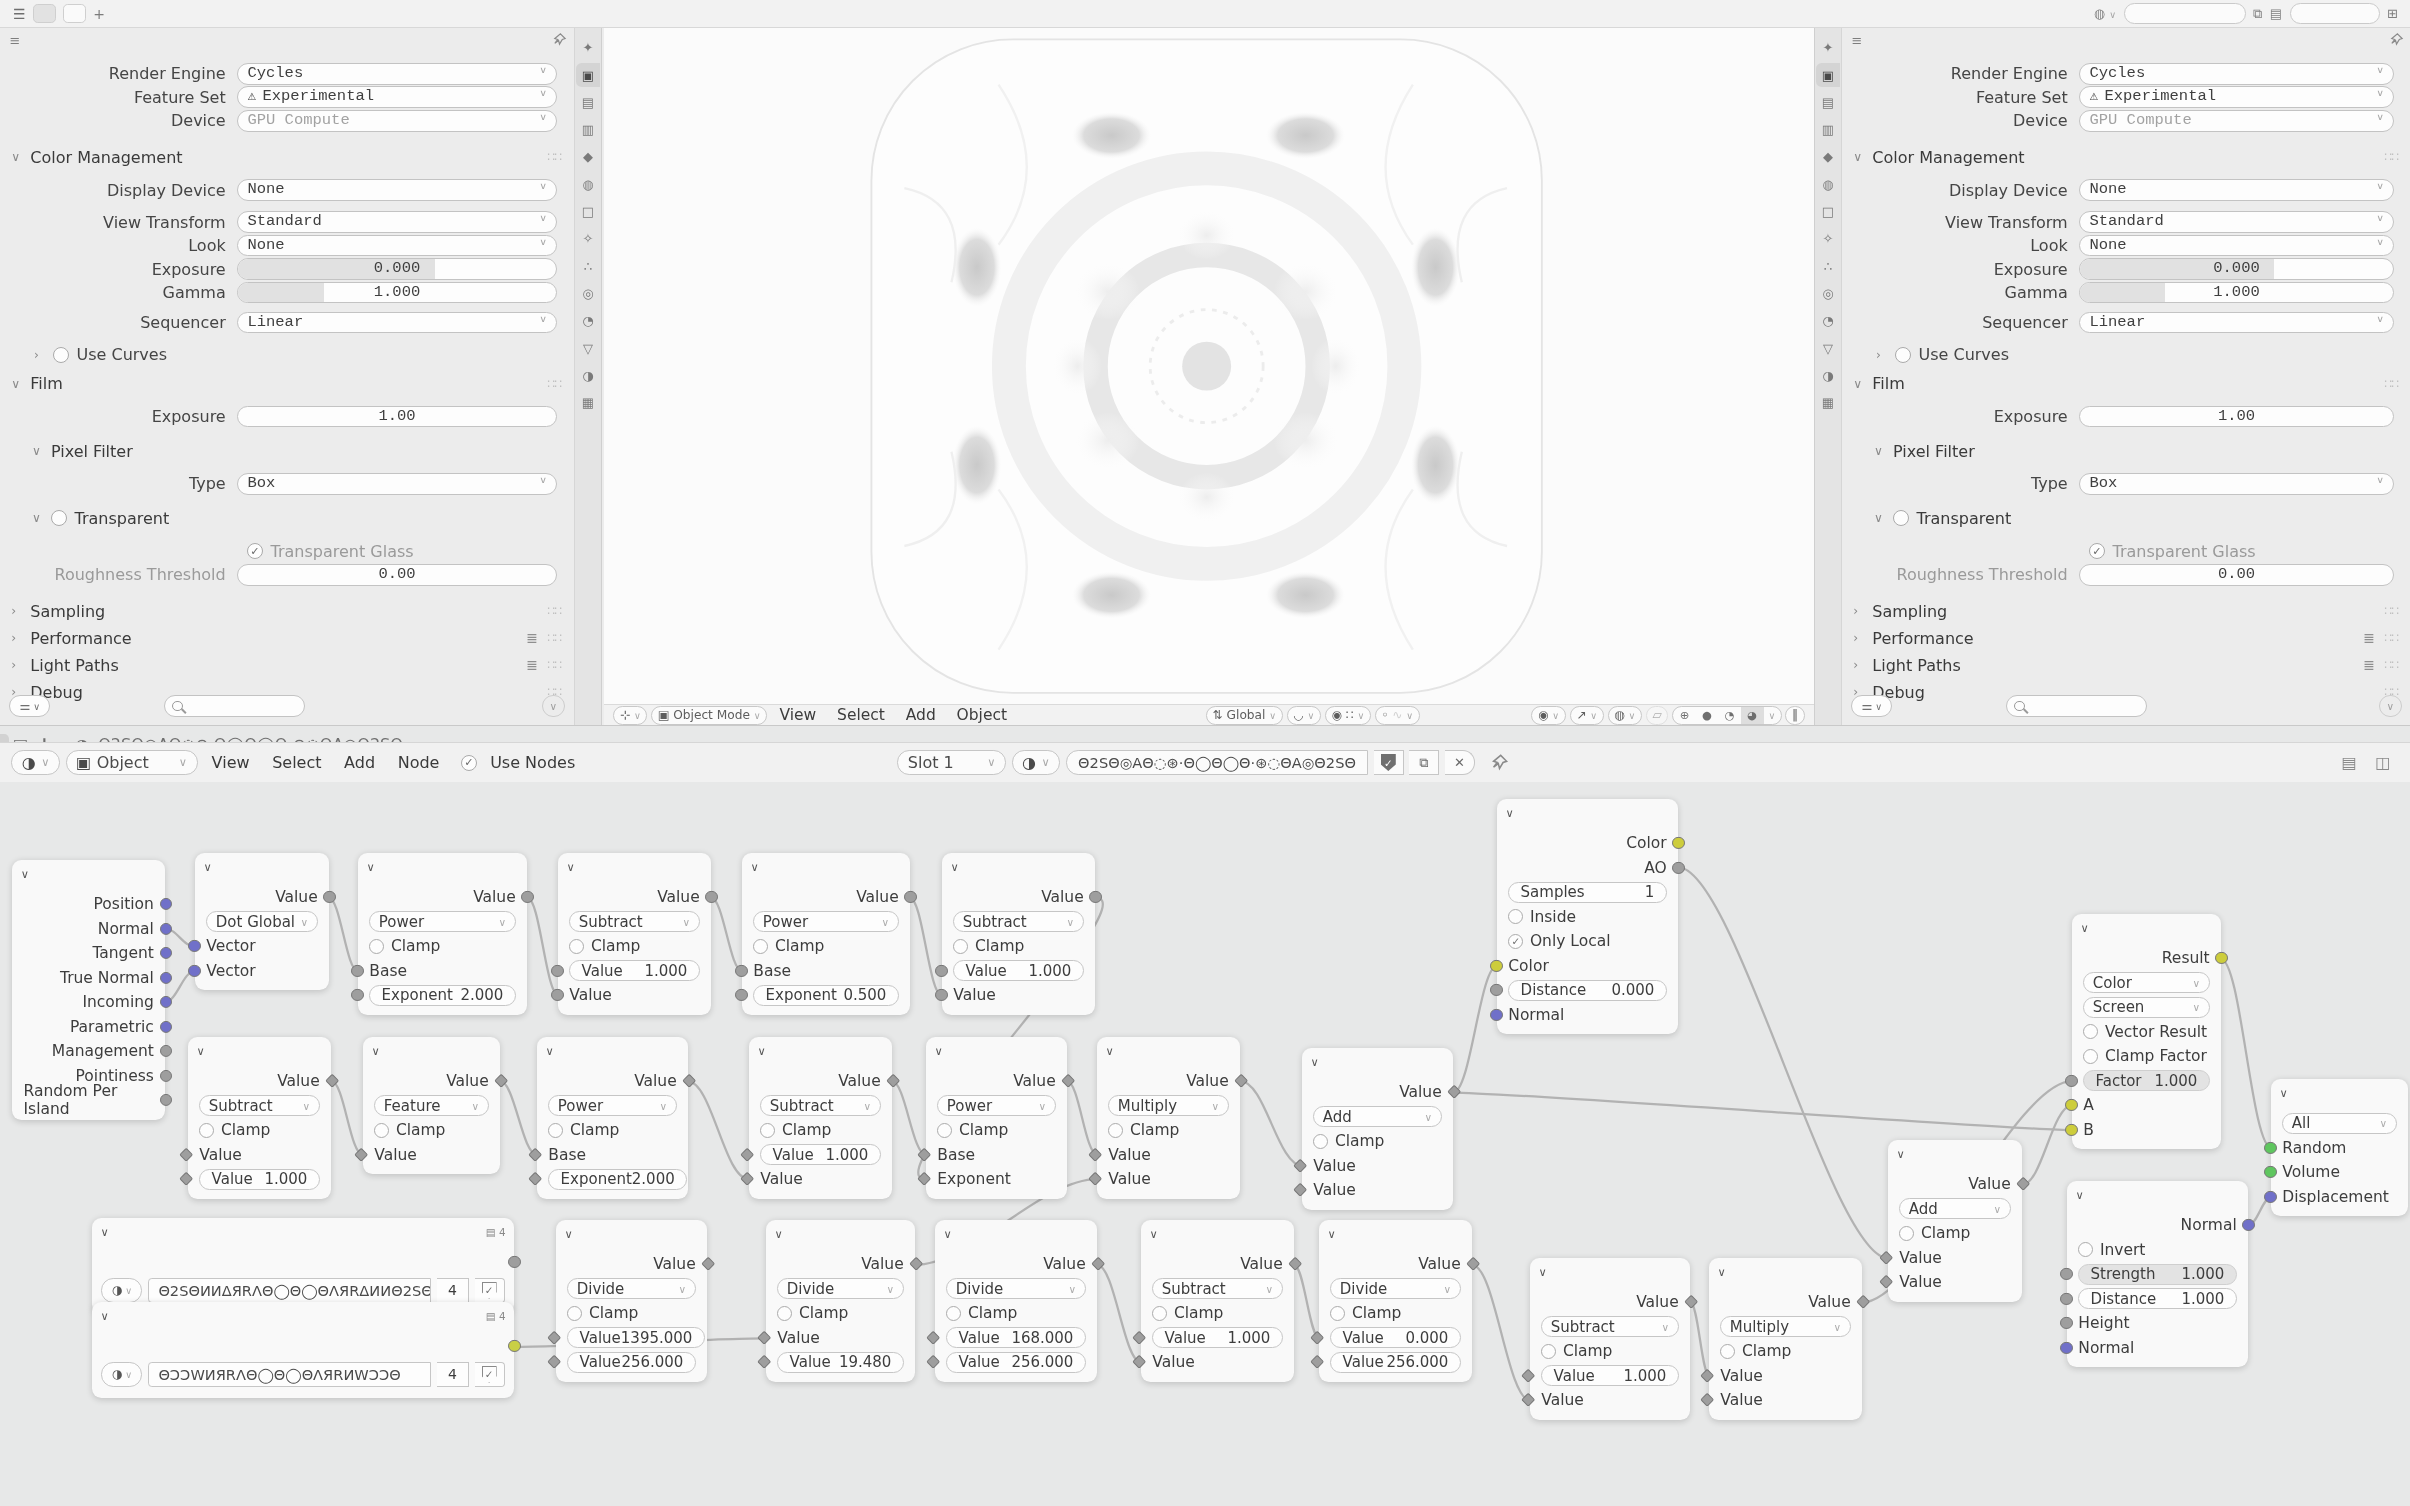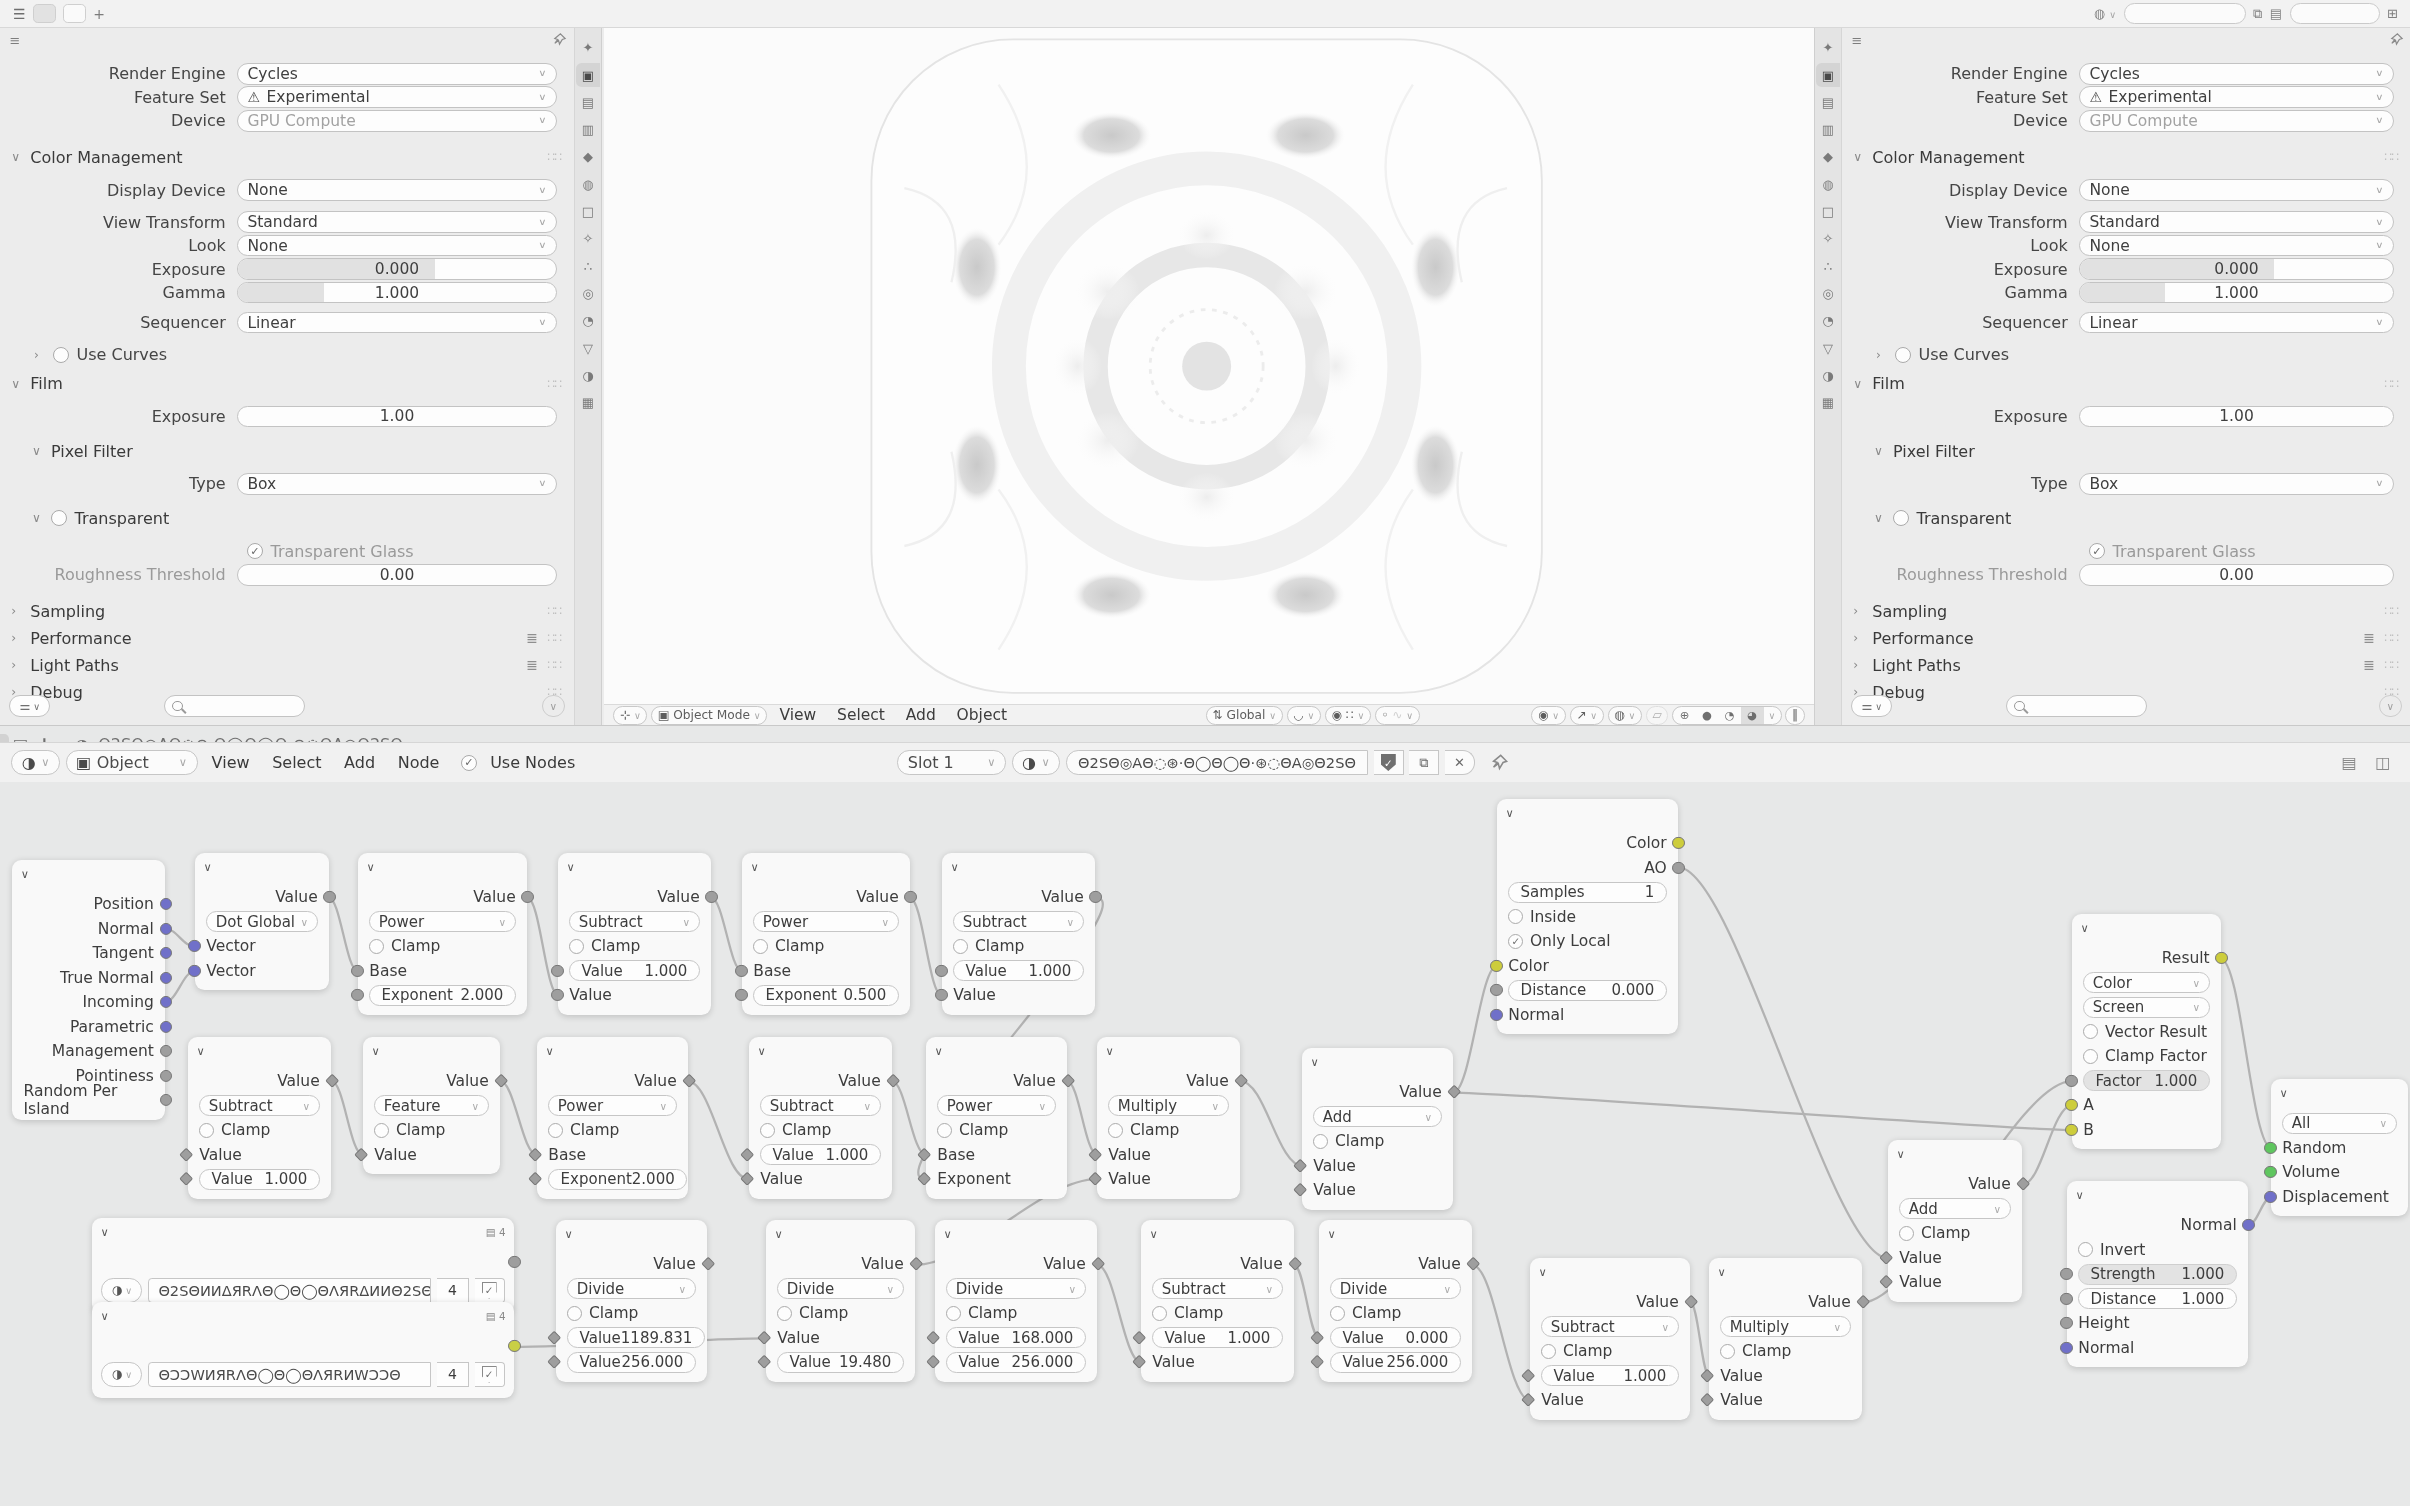--- a/index.html
+++ b/index.html
@@ -27,21 +27,21 @@
   #props-right { position:absolute; left:1842px; top:28px; width:569px; height:697px; background:#ececec; }
   #nodeeditor  { position:absolute; left:0; top:725px; width:2411px; height:782px; background:#e7e8e8; border-top:0.9px solid #c9c9c9; overflow:hidden; }
 
   
   .pwrap { position:absolute; left:0; top:21px; right:0; bottom:40px; padding-top:13px; }
   .prow { display:flex; align-items:center; height:23.5px; padding-right:17px; }
   .plabel { width:237px; text-align:right; padding-right:11.3px; font-size:16px; color:#454545; white-space:nowrap; }
   .plabel.dim { color:#9a9a9a; }
   .pctl { flex:1; position:relative; height:21.7px; }
   .psel, .pfield, .pslider { height:21.7px; border:0.9px solid #c3c3c3; border-radius:11.3px;
-    background:#fdfdfd; display:flex; align-items:center; font-size:15.5px; color:#3f3f3f; overflow:hidden; position:relative; }
+    background:#fdfdfd; display:flex; align-items:flex-start; font-size:15.5px; color:#3f3f3f; overflow:hidden; position:relative;font-family:Liberation Mono, monospace; }
   .psel { padding:0 9.4px; }
   .psel .chev { margin-left:auto; color:#a8a8a8; font-size:11.3px; transform:scaleY(.8); }
   .psel.dim { color:#a2a2a2; }
   .pfield, .pslider { justify-content:center; }
   .pslider .fill { position:absolute; left:0; top:0; bottom:0; background:#e1e1e1; }
   .pslider span, .pfield span { position:relative; }
   .warn { color:#3c3c3c; font-size:14px; margin-right:6.6px; }
   .psec { display:flex; align-items:center; height:27px; font-size:16px; color:#3a3a3a; padding:0 13px 0 11.3px; }
   .psec .arr { color:#8a8a8a; font-size:12.2px; width:19px; }
   .psec .grip { margin-left:auto; color:#c0c0c0; font-size:12.2px; letter-spacing:-0.9px; }
@@ -1218,21 +1218,21 @@
             </div>
           </div>
           <div class="nrow">
             <span class="ncirc"></span>
             <span>Clamp</span>
           </div>
           <div class="nrow">
             <span class="sock L dia" style="background:#9e9e9e"></span>
             <div class="nfld">
               <span>Value</span>
-              <span class="fv">1189.831</span>
+              <span class="fv">1395.000</span>
             </div>
           </div>
           <div class="nrow">
             <span class="sock L dia" style="background:#9e9e9e"></span>
             <div class="nfld">
               <span>Value</span>
               <span class="fv">256.000</span>
             </div>
           </div>
         </div>

